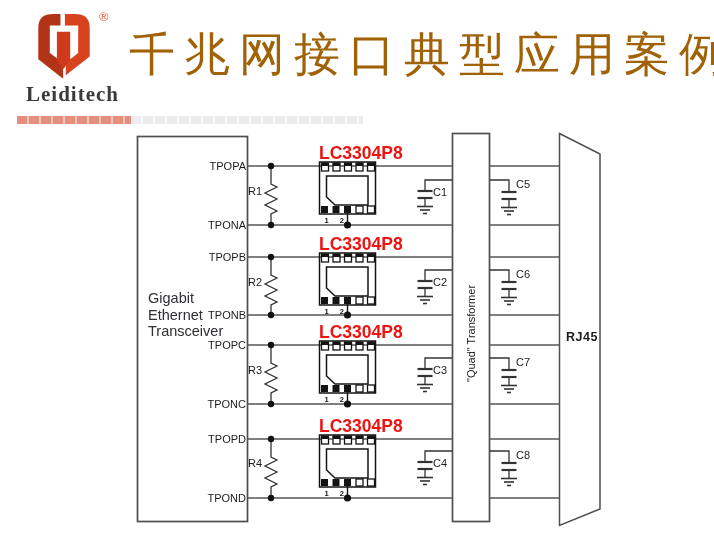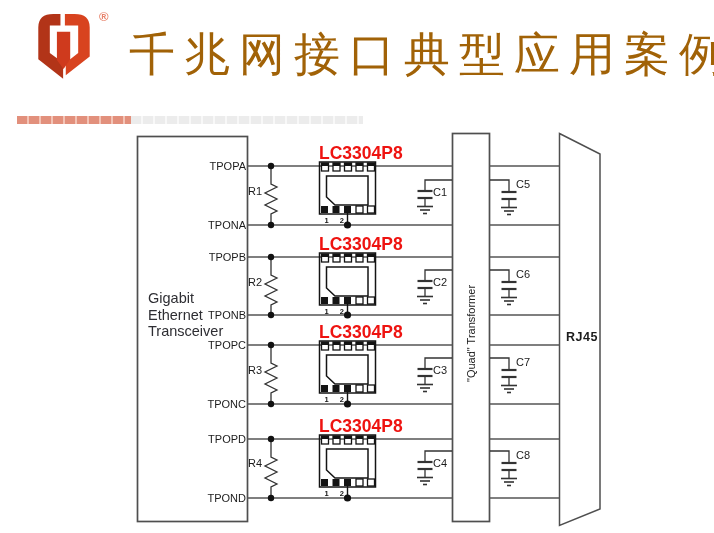--- a/index.html
+++ b/index.html
@@ -34,20 +34,21 @@
 <body>
 
 <div class="stage">
 
   <svg class="logo-icon" viewBox="0 0 80 88">
     <path d="M39,82 L11,60 L11,24 Q11,9 28,9 L36,9 L36,22 L24,22 L24,53 L39,64 Z" fill="#b23418"></path>
     <path d="M41,9 L52,9 Q69,9 69,24 L69,57 L42,78 L42,64 L56,53 L56,22 L41,22 Z" fill="#d8431f"></path>
     <path d="M32,29 L47,29 L47,60 L39.5,71 L32,61 Z" fill="#cf3a1d"></path>
   </svg>
   <span class="reg-mark">®</span>
+  <div class="brand">Leiditech</div>
 
   <div class="page-title">千兆网接口典型应用案例</div>
 
   <div class="bar-seg bar-salmon"></div>
   <div class="bar-seg bar-grey"></div>
 
   <svg width="714" height="533" viewBox="0 0 714 533" style="position:absolute;left:0;top:0">
     <defs>
       <g id="res" fill="none" stroke="#333" stroke-width="1.3">
         <path d="M0,0 V18 l6,3 l-12,6 l12,6 l-12,6 l12,6 l-6,3 V59"></path>

